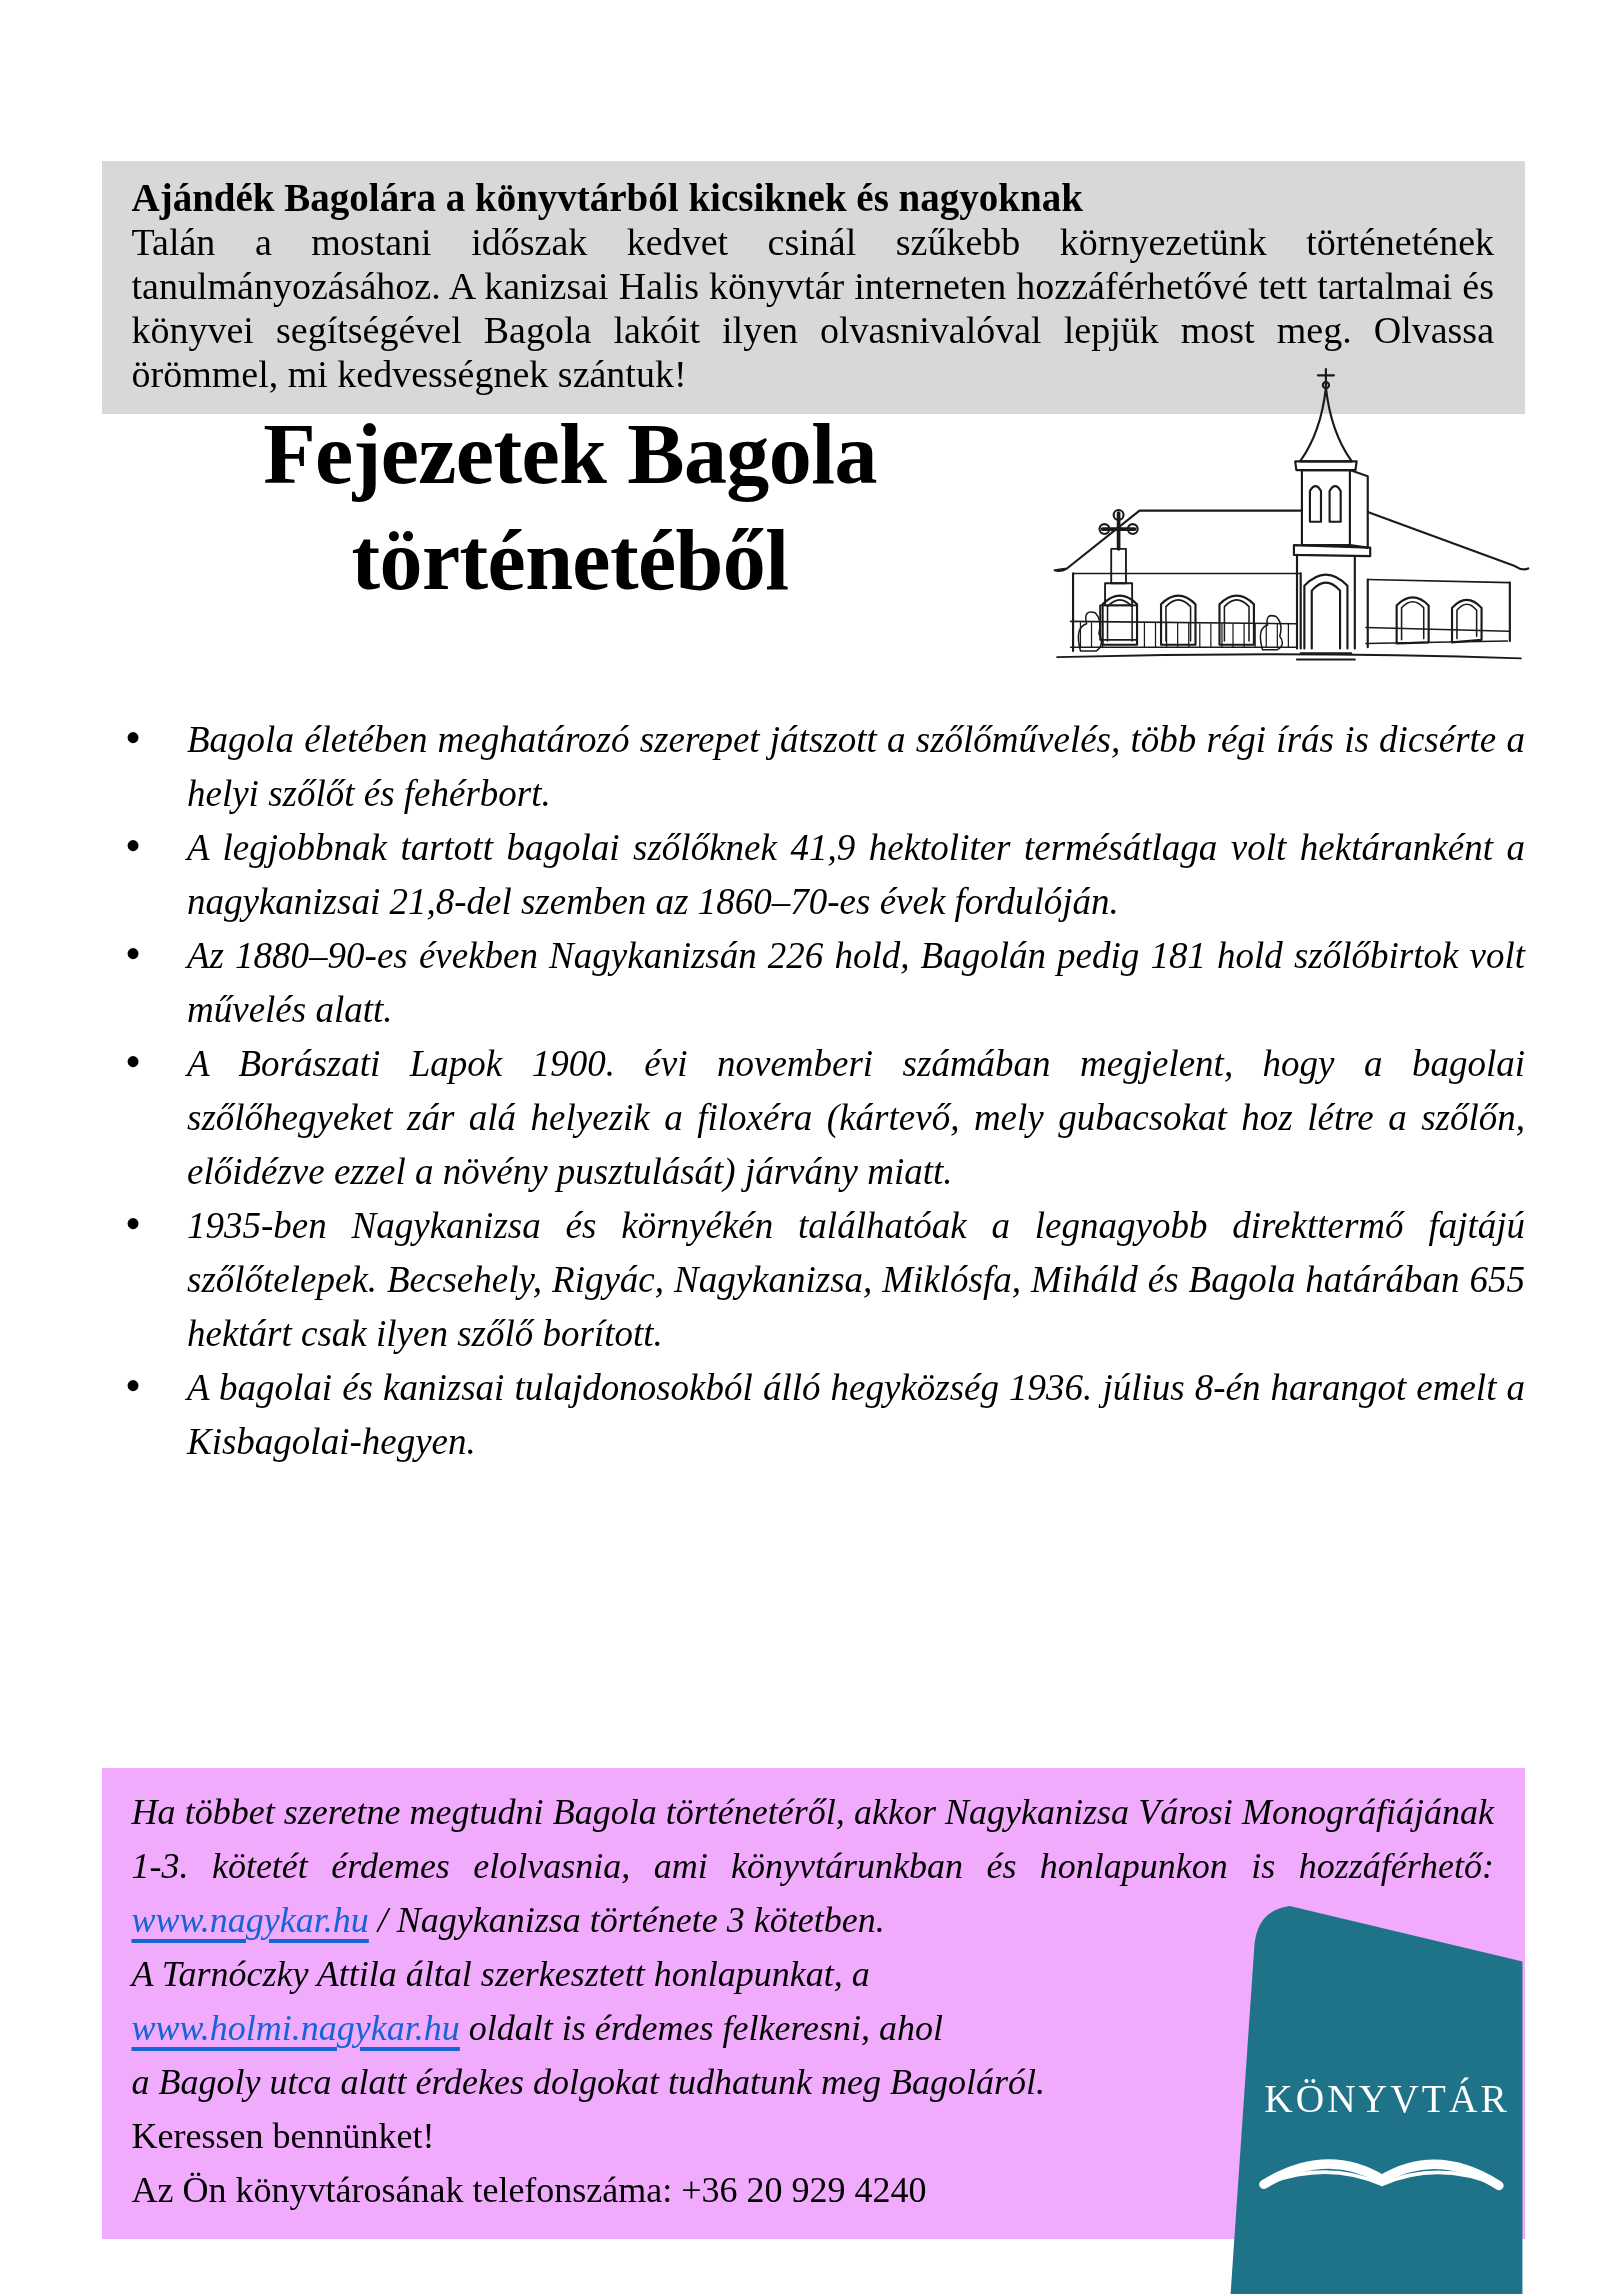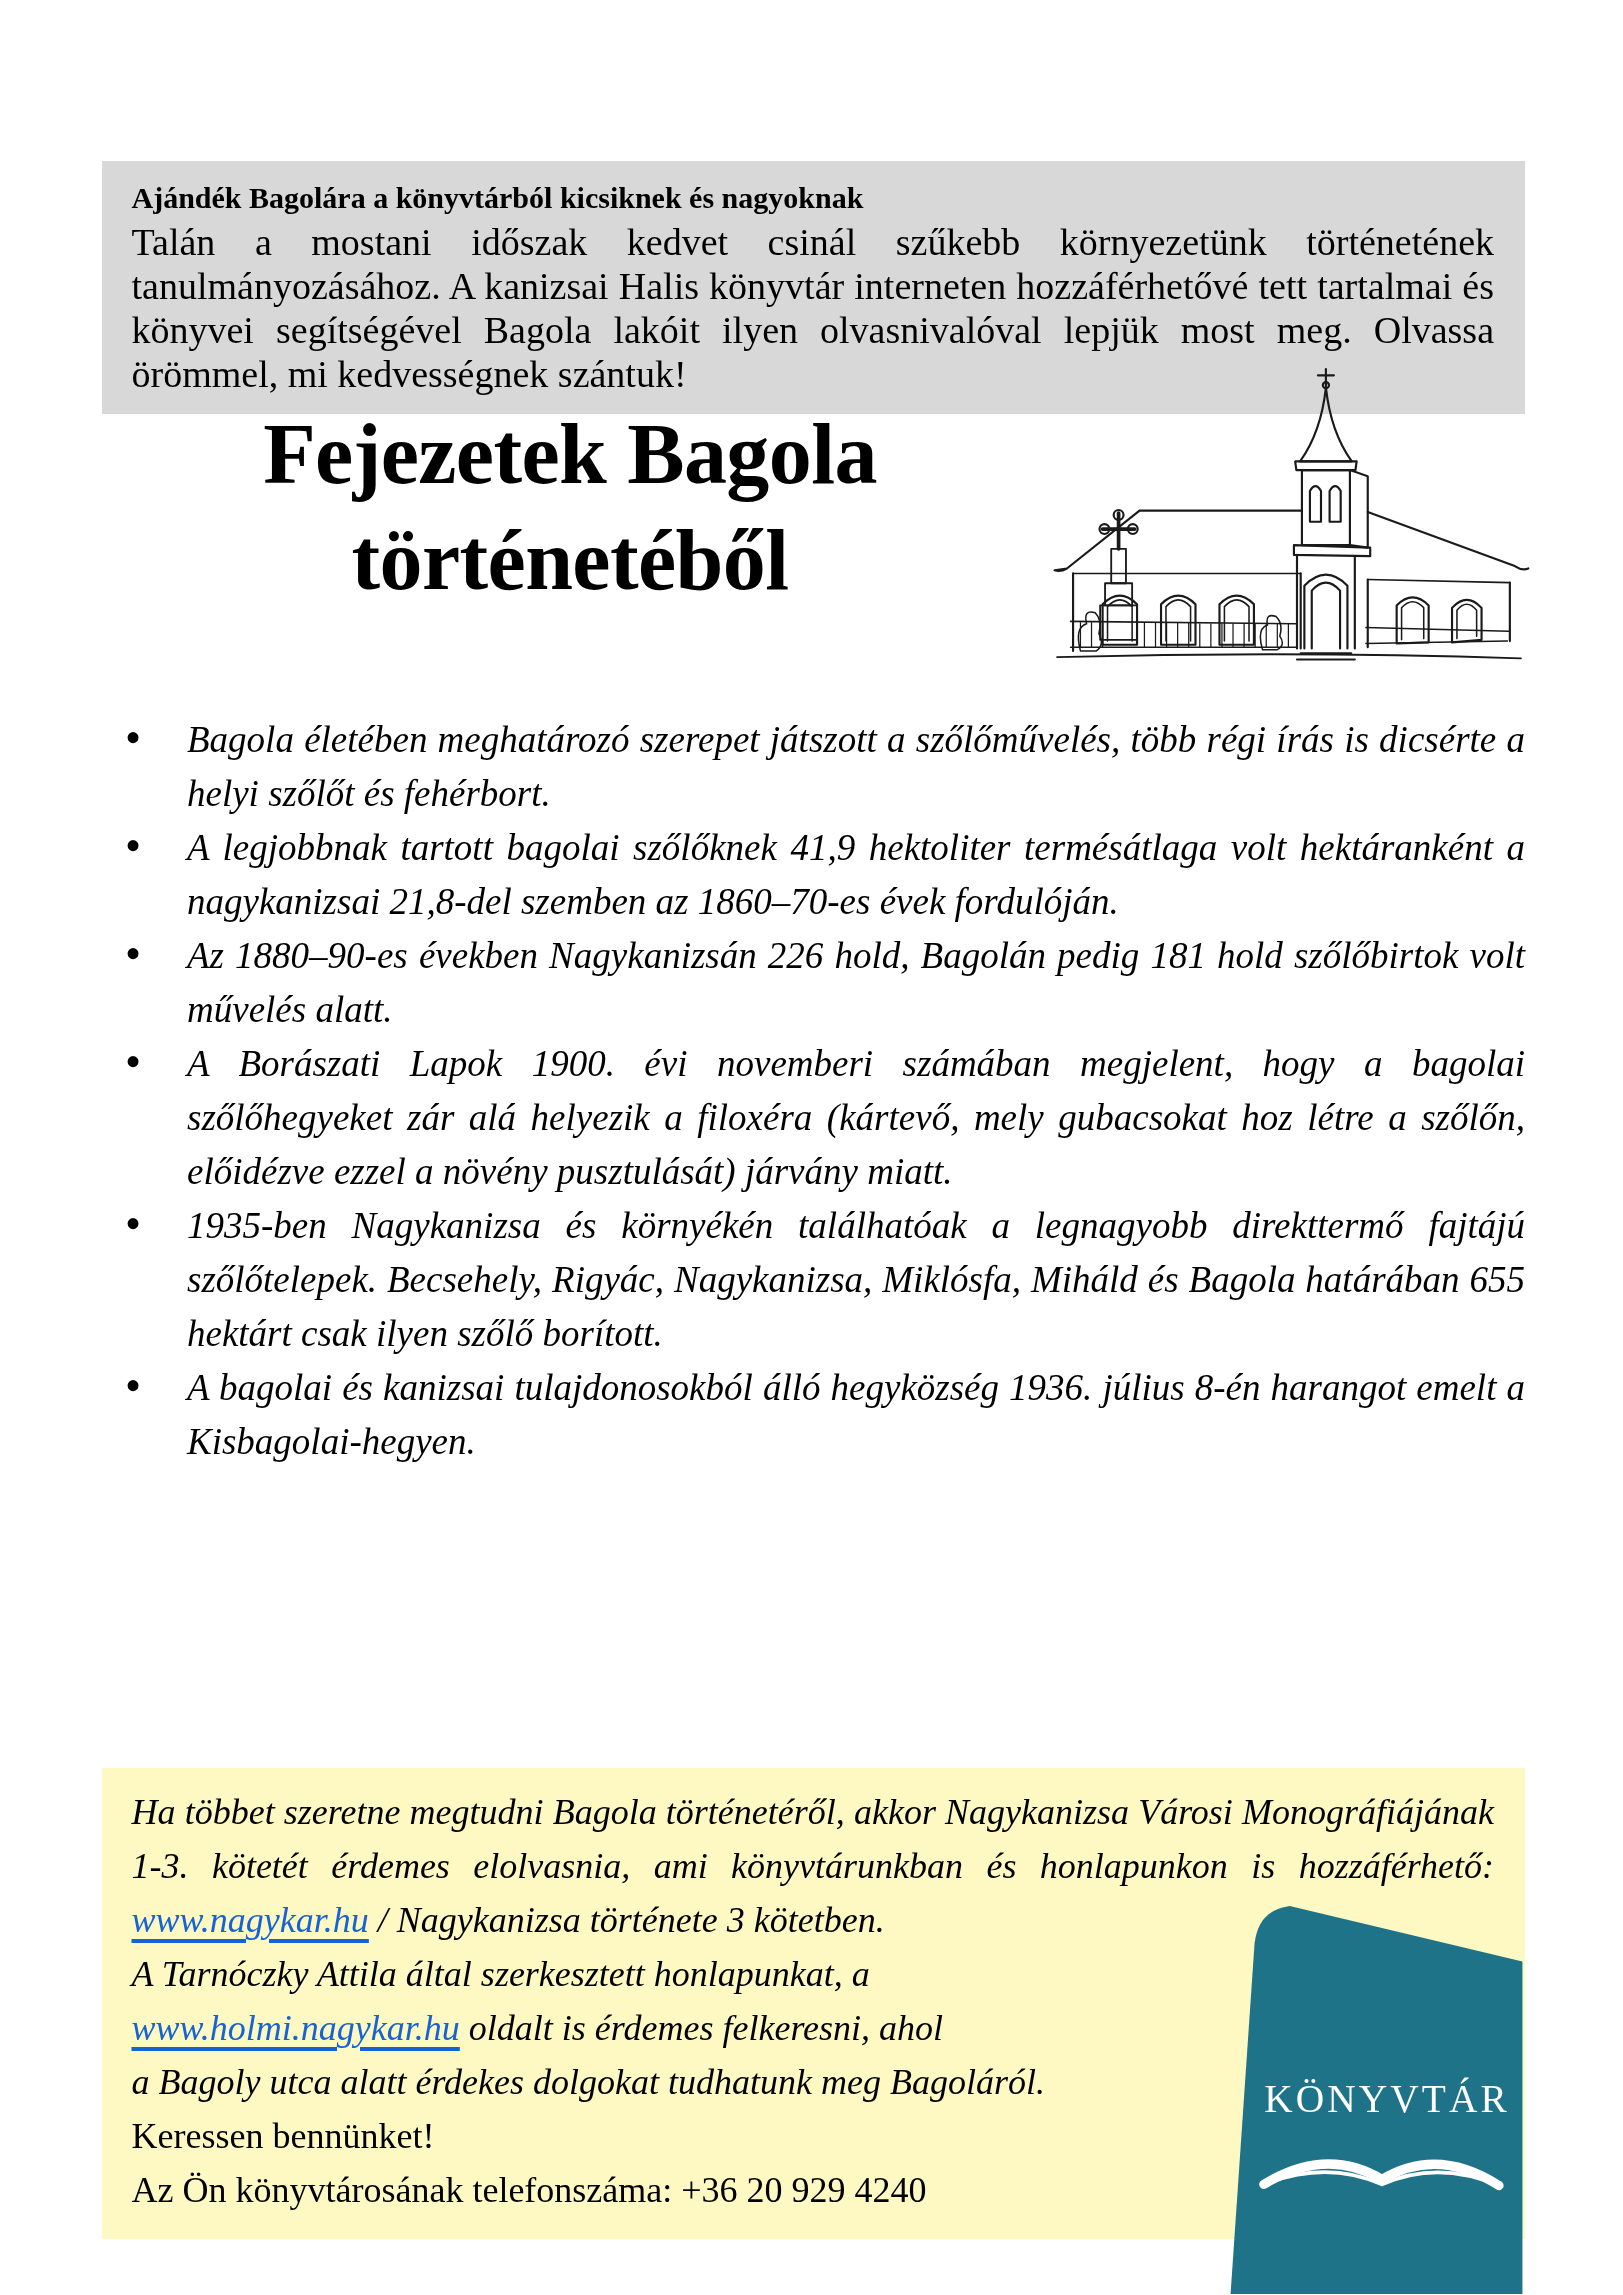--- a/index.html
+++ b/index.html
@@ -6,21 +6,21 @@
   #page{
     position:relative; width:1624px; height:2295px; background:#ffffff;
     font-family:"Liberation Serif", serif; color:#000; overflow:hidden;
   }
   
   .header-box{
     position:absolute; left:102px; top:161px; width:1423px;
     box-sizing:border-box; padding:14.8px 31px 18.5px 29.5px;
     background:#d8d8d8;
   }
-  .hb-title{ font-weight:bold; font-size:30px; line-height:44px; }
+  .hb-title{ font-weight:bold; font-size:39px; line-height:44px; }
   .hb-body{ font-size:38px; line-height:44px; text-align:justify; }
 
   
   .main-title{
     position:absolute; left:102px; top:401px; width:936px;
     font-weight:bold; font-size:86px; line-height:106px; letter-spacing:-0.6px;text-align:center;
   }
   
   .church{ position:absolute; left:1046px; top:363px; width:486px; height:315px; }
   .church svg{ width:100%; height:100%; }
@@ -39,21 +39,21 @@
   }
   .bullets li::before{
     content:"\2022"; position:absolute; left:-62px; top:-2.5px;
     font-size:46px; font-style:normal;
   }
 
   
   .footer-box{
     position:absolute; left:102px; top:1768px; width:1423px;
     box-sizing:border-box; padding:17px 31px 22px 29.5px;
-    background:#fef9c3; font-style:italic; font-size:36px; line-height:54px;
+    background:#f0abfc; font-style:italic; font-size:36px; line-height:54px;
   }
   .footer-box p{ margin:0; }
   .fb-p1{ text-align:justify; }
   .fb-narrow{ max-width:973px; }
   .fb-upright{ font-style:normal; }
   .footer-box a{
     color:#1663d6; text-decoration:underline;
     text-decoration-thickness:3.7px; text-underline-offset:7.4px;
   }
 

